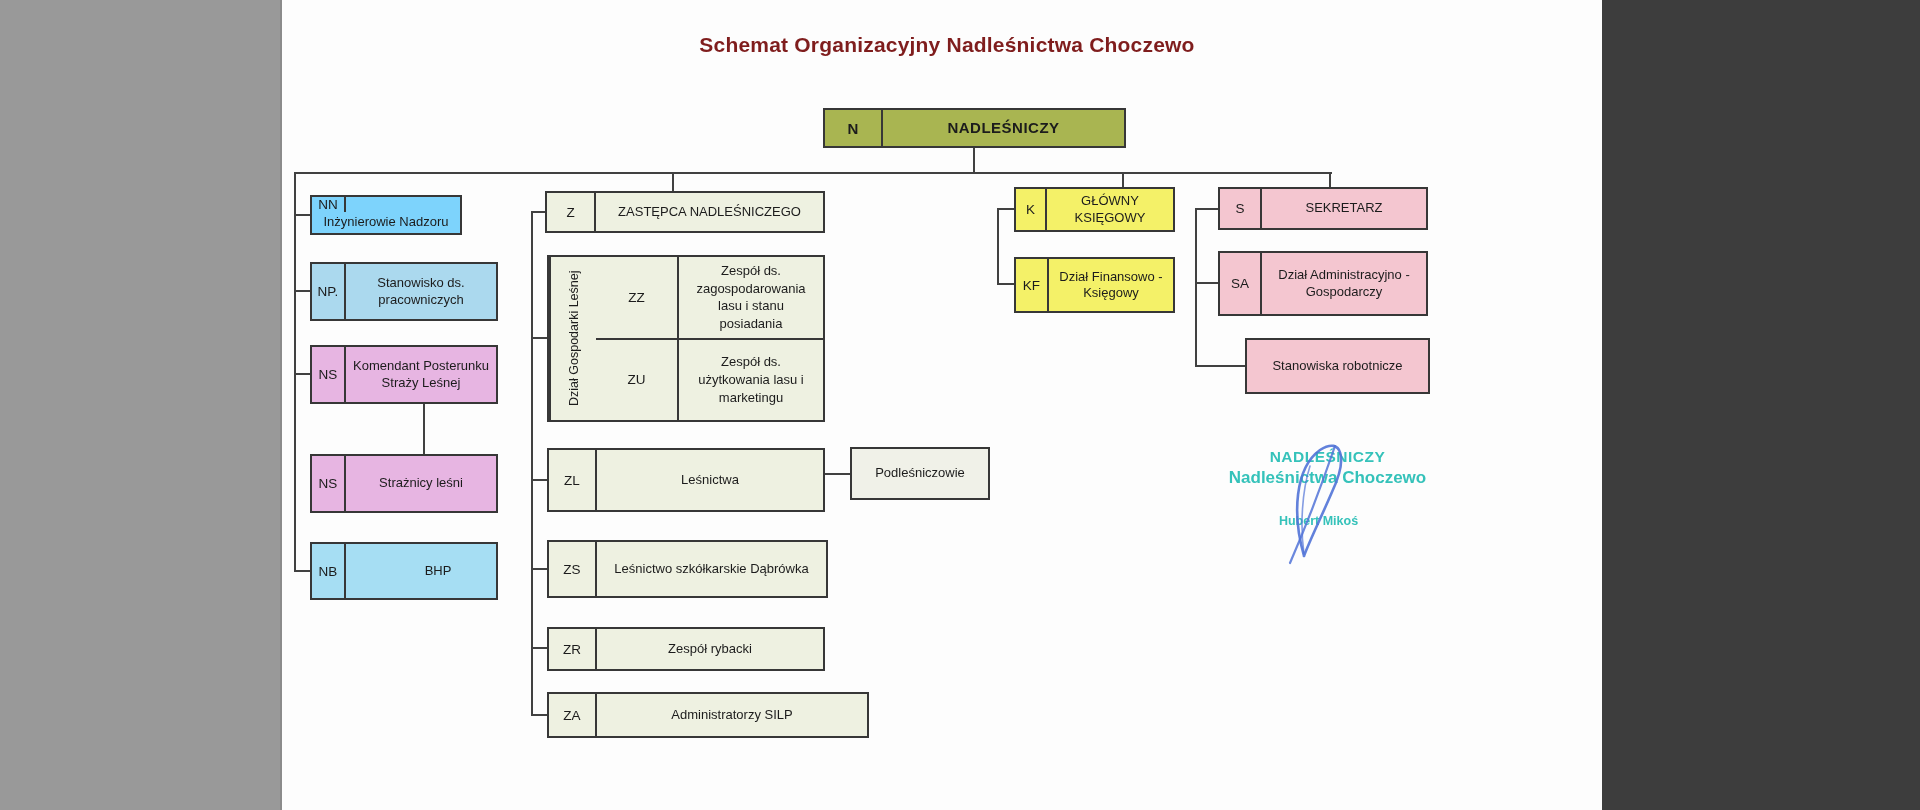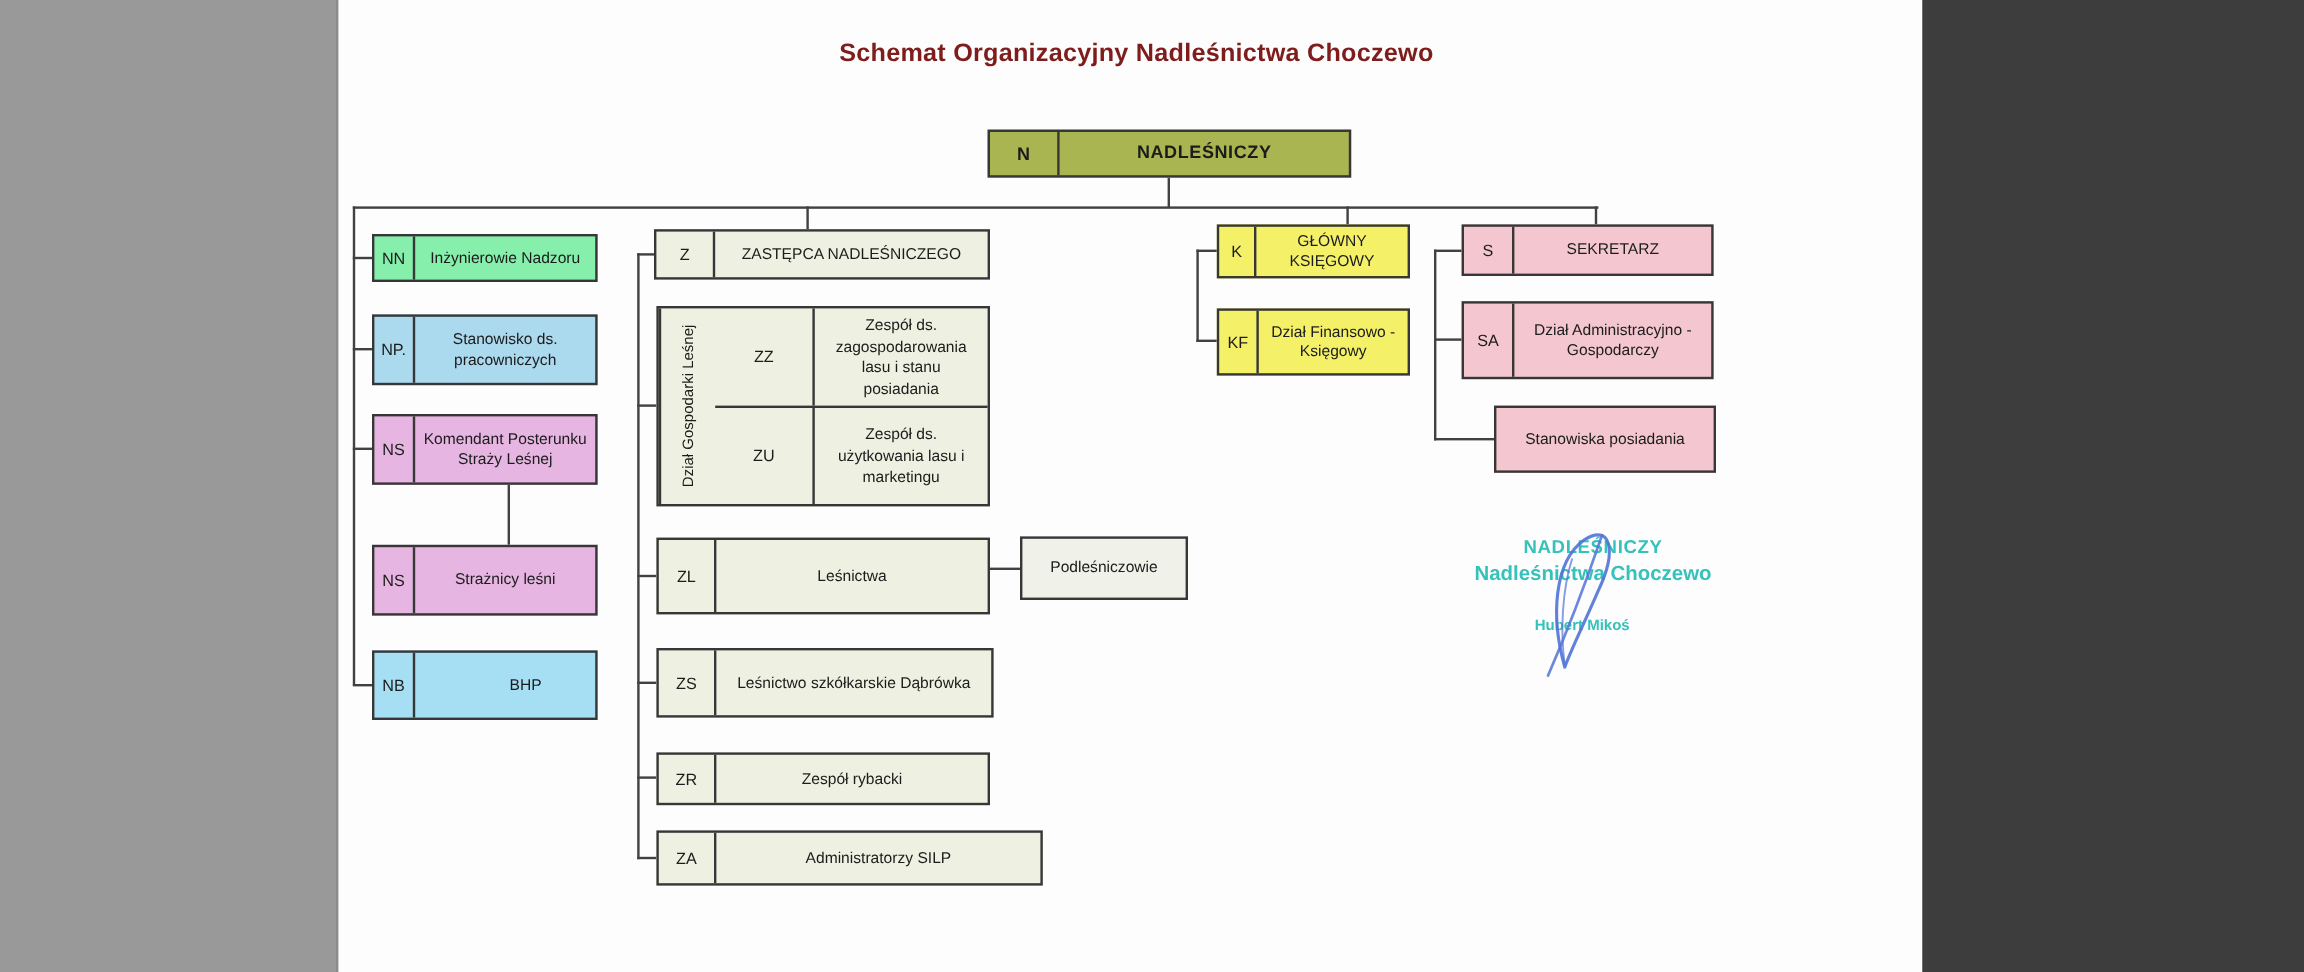--- a/index.html
+++ b/index.html
@@ -112,21 +112,21 @@
   <div class="line" style="left:1195px;top:208px;width:2px;height:159px"></div>
   <div class="line" style="left:1195px;top:208px;width:23px;height:2px"></div>
   <div class="line" style="left:1195px;top:282px;width:23px;height:2px"></div>
   <div class="line" style="left:1195px;top:365px;width:50px;height:2px"></div>
 
   <div class="node root" style="left: 823px; top: 108px; width: 303px; height: 40px; background-color: rgb(169, 181, 81);">
     <div class="code" style="width:56px">N</div>
     <div class="label">NADLEŚNICZY</div>
   </div>
 
-  <div class="node" style="left: 310px; top: 195px; width: 188px; height: 40px; background-color: #86efac;">
+  <div class="node" style="left: 310px; top: 195px; width: 152px; height: 40px; background-color: #7dd3fc; flex-direction: column;">
     <div class="code" style="width:32px">NN</div>
     <div class="label">Inżynierowie Nadzoru</div>
   </div>
 
   <div class="node" style="left: 310px; top: 262px; width: 188px; height: 59px; background-color: rgb(171, 217, 238);">
     <div class="code" style="width:32px">NP.</div>
     <div class="label">Stanowisko ds. pracowniczych</div>
   </div>
 
   <div class="node" style="left: 310px; top: 345px; width: 188px; height: 59px; background-color: rgb(231, 181, 226);">
@@ -201,21 +201,21 @@
     <div class="code" style="width:40px">S</div>
     <div class="label">SEKRETARZ</div>
   </div>
 
   <div class="node" style="left: 1218px; top: 251px; width: 210px; height: 65px; background-color: rgb(244, 198, 208);">
     <div class="code" style="width:40px">SA</div>
     <div class="label">Dział Administracyjno - Gospodarczy</div>
   </div>
 
   <div class="node" style="left: 1245px; top: 338px; width: 185px; height: 56px; background-color: rgb(244, 198, 208);">
-    <div class="label">Stanowiska posiadania</div>
+    <div class="label">Stanowiska robotnicze</div>
   </div>
 
   <div class="stamp" style="color: rgb(53, 194, 186);">
     <div class="l1">NADLEŚNICZY</div>
     <div class="l2">Nadleśnictwa Choczewo</div>
     <div class="nm">Hubert Mikoś</div>
   </div>
 
   <svg class="sig" width="130" height="130" viewBox="0 0 130 130">
     <path d="M 42 120 C 30 78 33 32 58 14 C 80 0 86 22 70 56 C 57 86 47 106 42 120" fill="none" stroke="#5173d7" stroke-width="2.6" stroke-linecap="round" opacity="0.9"></path>

